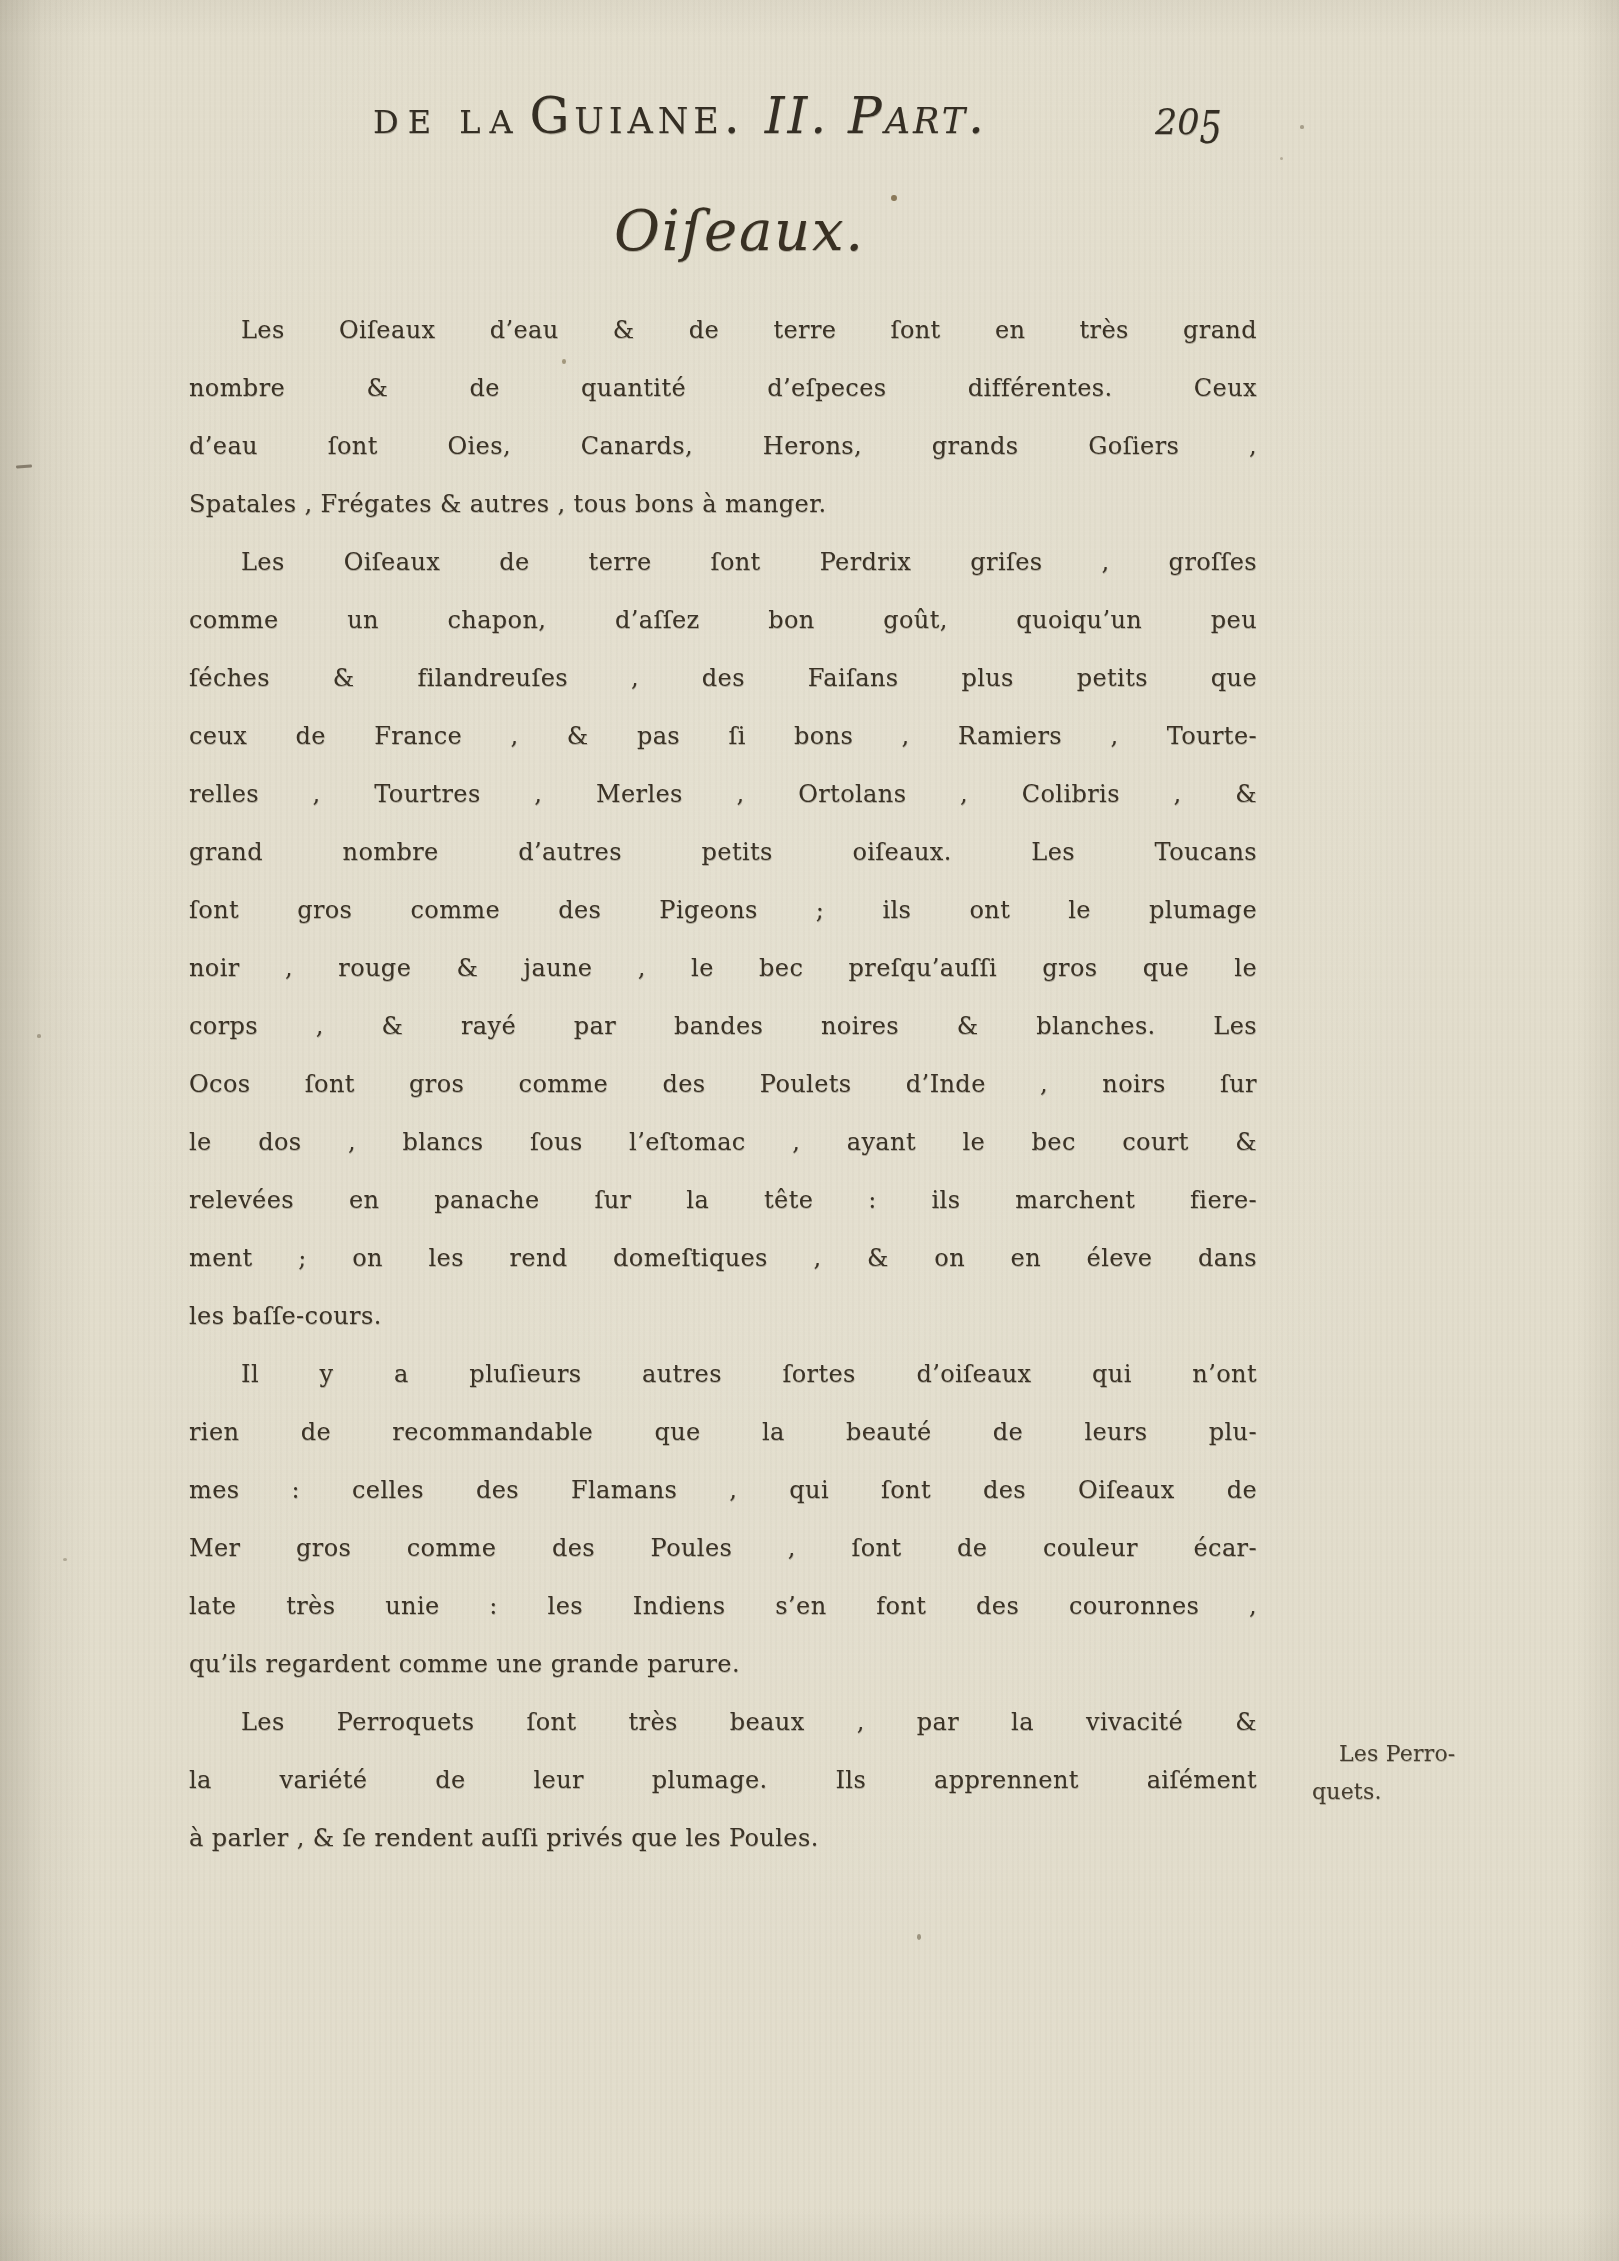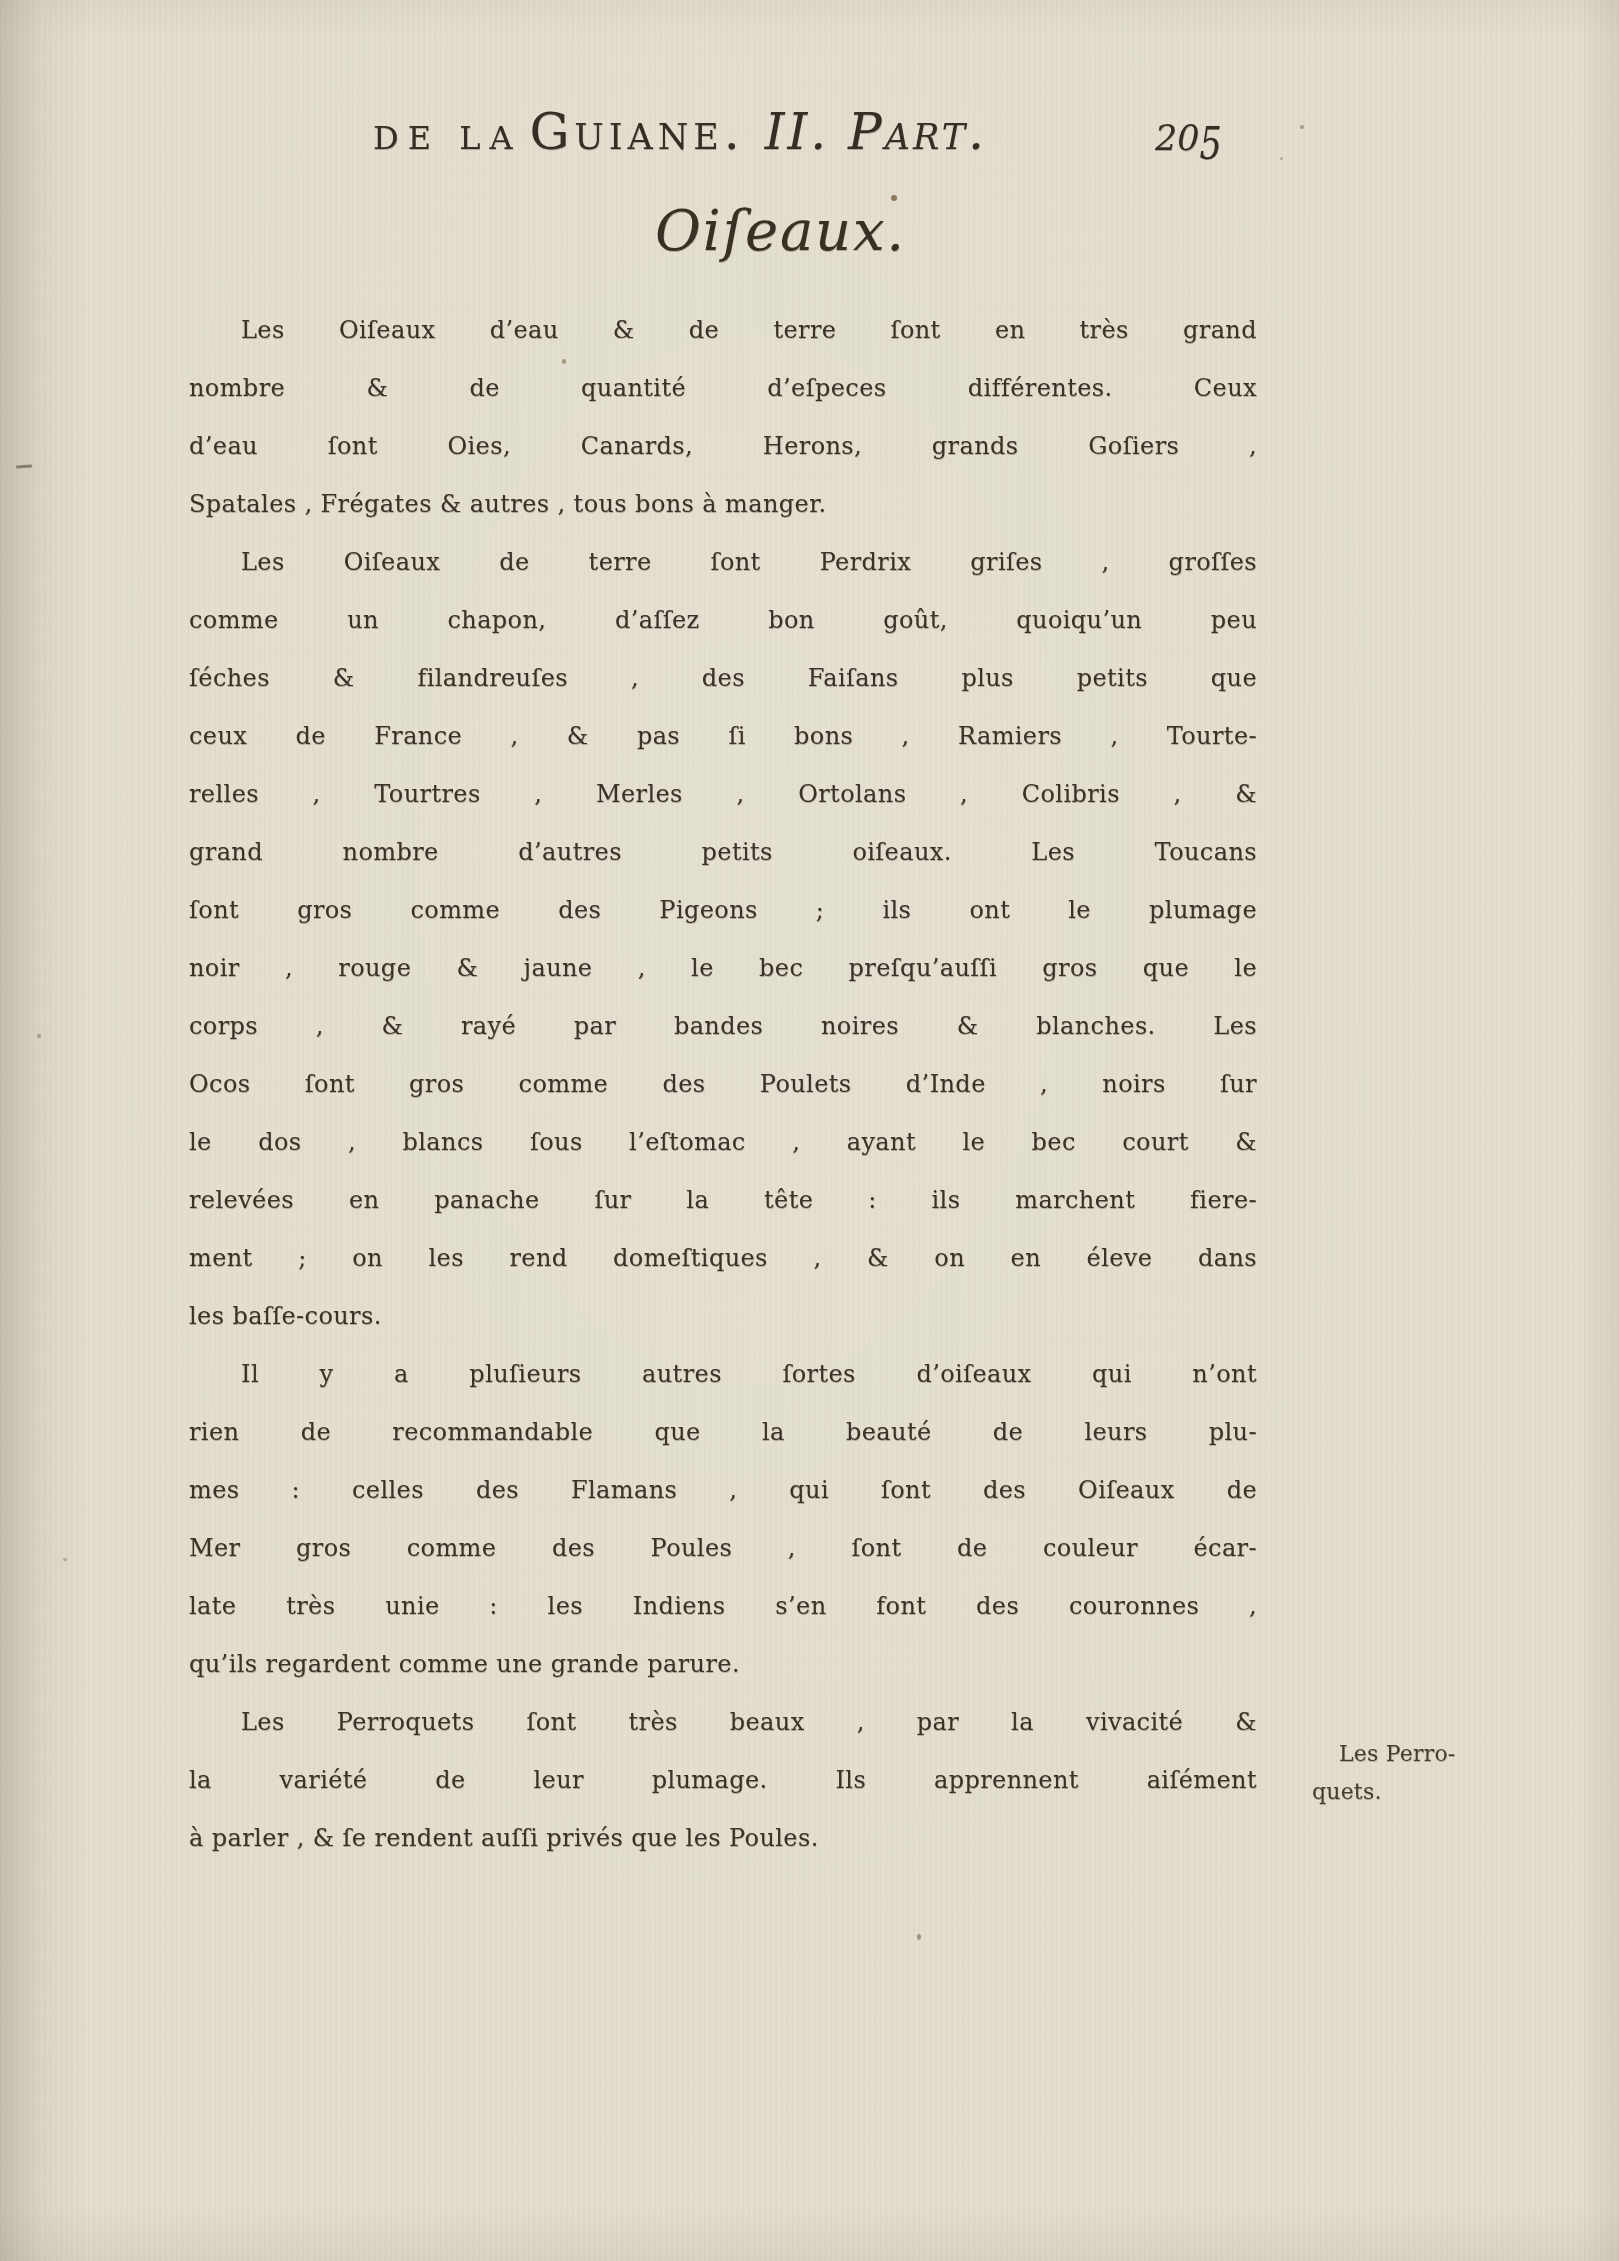--- a/index.html
+++ b/index.html
@@ -15,33 +15,33 @@
       linear-gradient(270deg, rgba(92,84,66,0.10), rgba(0,0,0,0) 43px),
       linear-gradient(0deg, rgba(92,84,66,0.08), rgba(0,0,0,0) 55px),
       linear-gradient(180deg, rgba(92,84,66,0.05), rgba(0,0,0,0) 37px),
       repeating-linear-gradient(90deg, rgba(118,106,84,0.030) 0 1.8px, rgba(0,0,0,0) 1.8px 5.5px),
       repeating-linear-gradient(0deg, rgba(238,233,219,0.055) 0 1.2px, rgba(0,0,0,0) 1.2px 4.3px),
       #e2ddcc;
   }
   .ink{ text-shadow: 0.4px 0.5px 0.6px rgba(54,46,34,0.30); }
 
   
-  .header-row{position:absolute;top:86px;left:0;width:100%;height:61px;margin-top:16px;}
+  .header-row{position:absolute;top:86px;left:0;width:100%;height:61px;}
   .running-title{position:absolute;left:373px;top:0;line-height:61px;white-space:nowrap;letter-spacing:1.2px;color:#342e24;}
   .rt-lead{font-size:32px;letter-spacing:9px;}
   .rt-main{font-size:50px;font-variant:small-caps;letter-spacing:4.9px;margin-left:3.7px;}
   .rt-part{font-size:50px;font-variant:small-caps;font-style:italic;letter-spacing:3px;margin-left:16px;}
   .page-number{position:absolute;left:1155px;top:5.5px;line-height:61px;font-size:35px;font-style:italic;color:#342e24;white-space:nowrap;}
   .pn-tail{display:inline-block;transform:scaleY(1.28) translateY(4.3px);}
 
   
   .section-title{
     position:absolute;left:614px;top:200px;
     font-size:56px;font-style:italic;letter-spacing:1.8px;line-height:61px;
-    color:#383023;white-space:nowrap;margin-left:41px;
+    color:#383023;white-space:nowrap;
   }
 
   
   .body-block{position:absolute;left:189px;top:301px;width:1068px;}
   .line{
     height:58px;line-height:58px;font-size:24px;
     letter-spacing:0.4px;
     text-align:justify;text-align-last:justify;
     white-space:normal;overflow:visible;
   }

